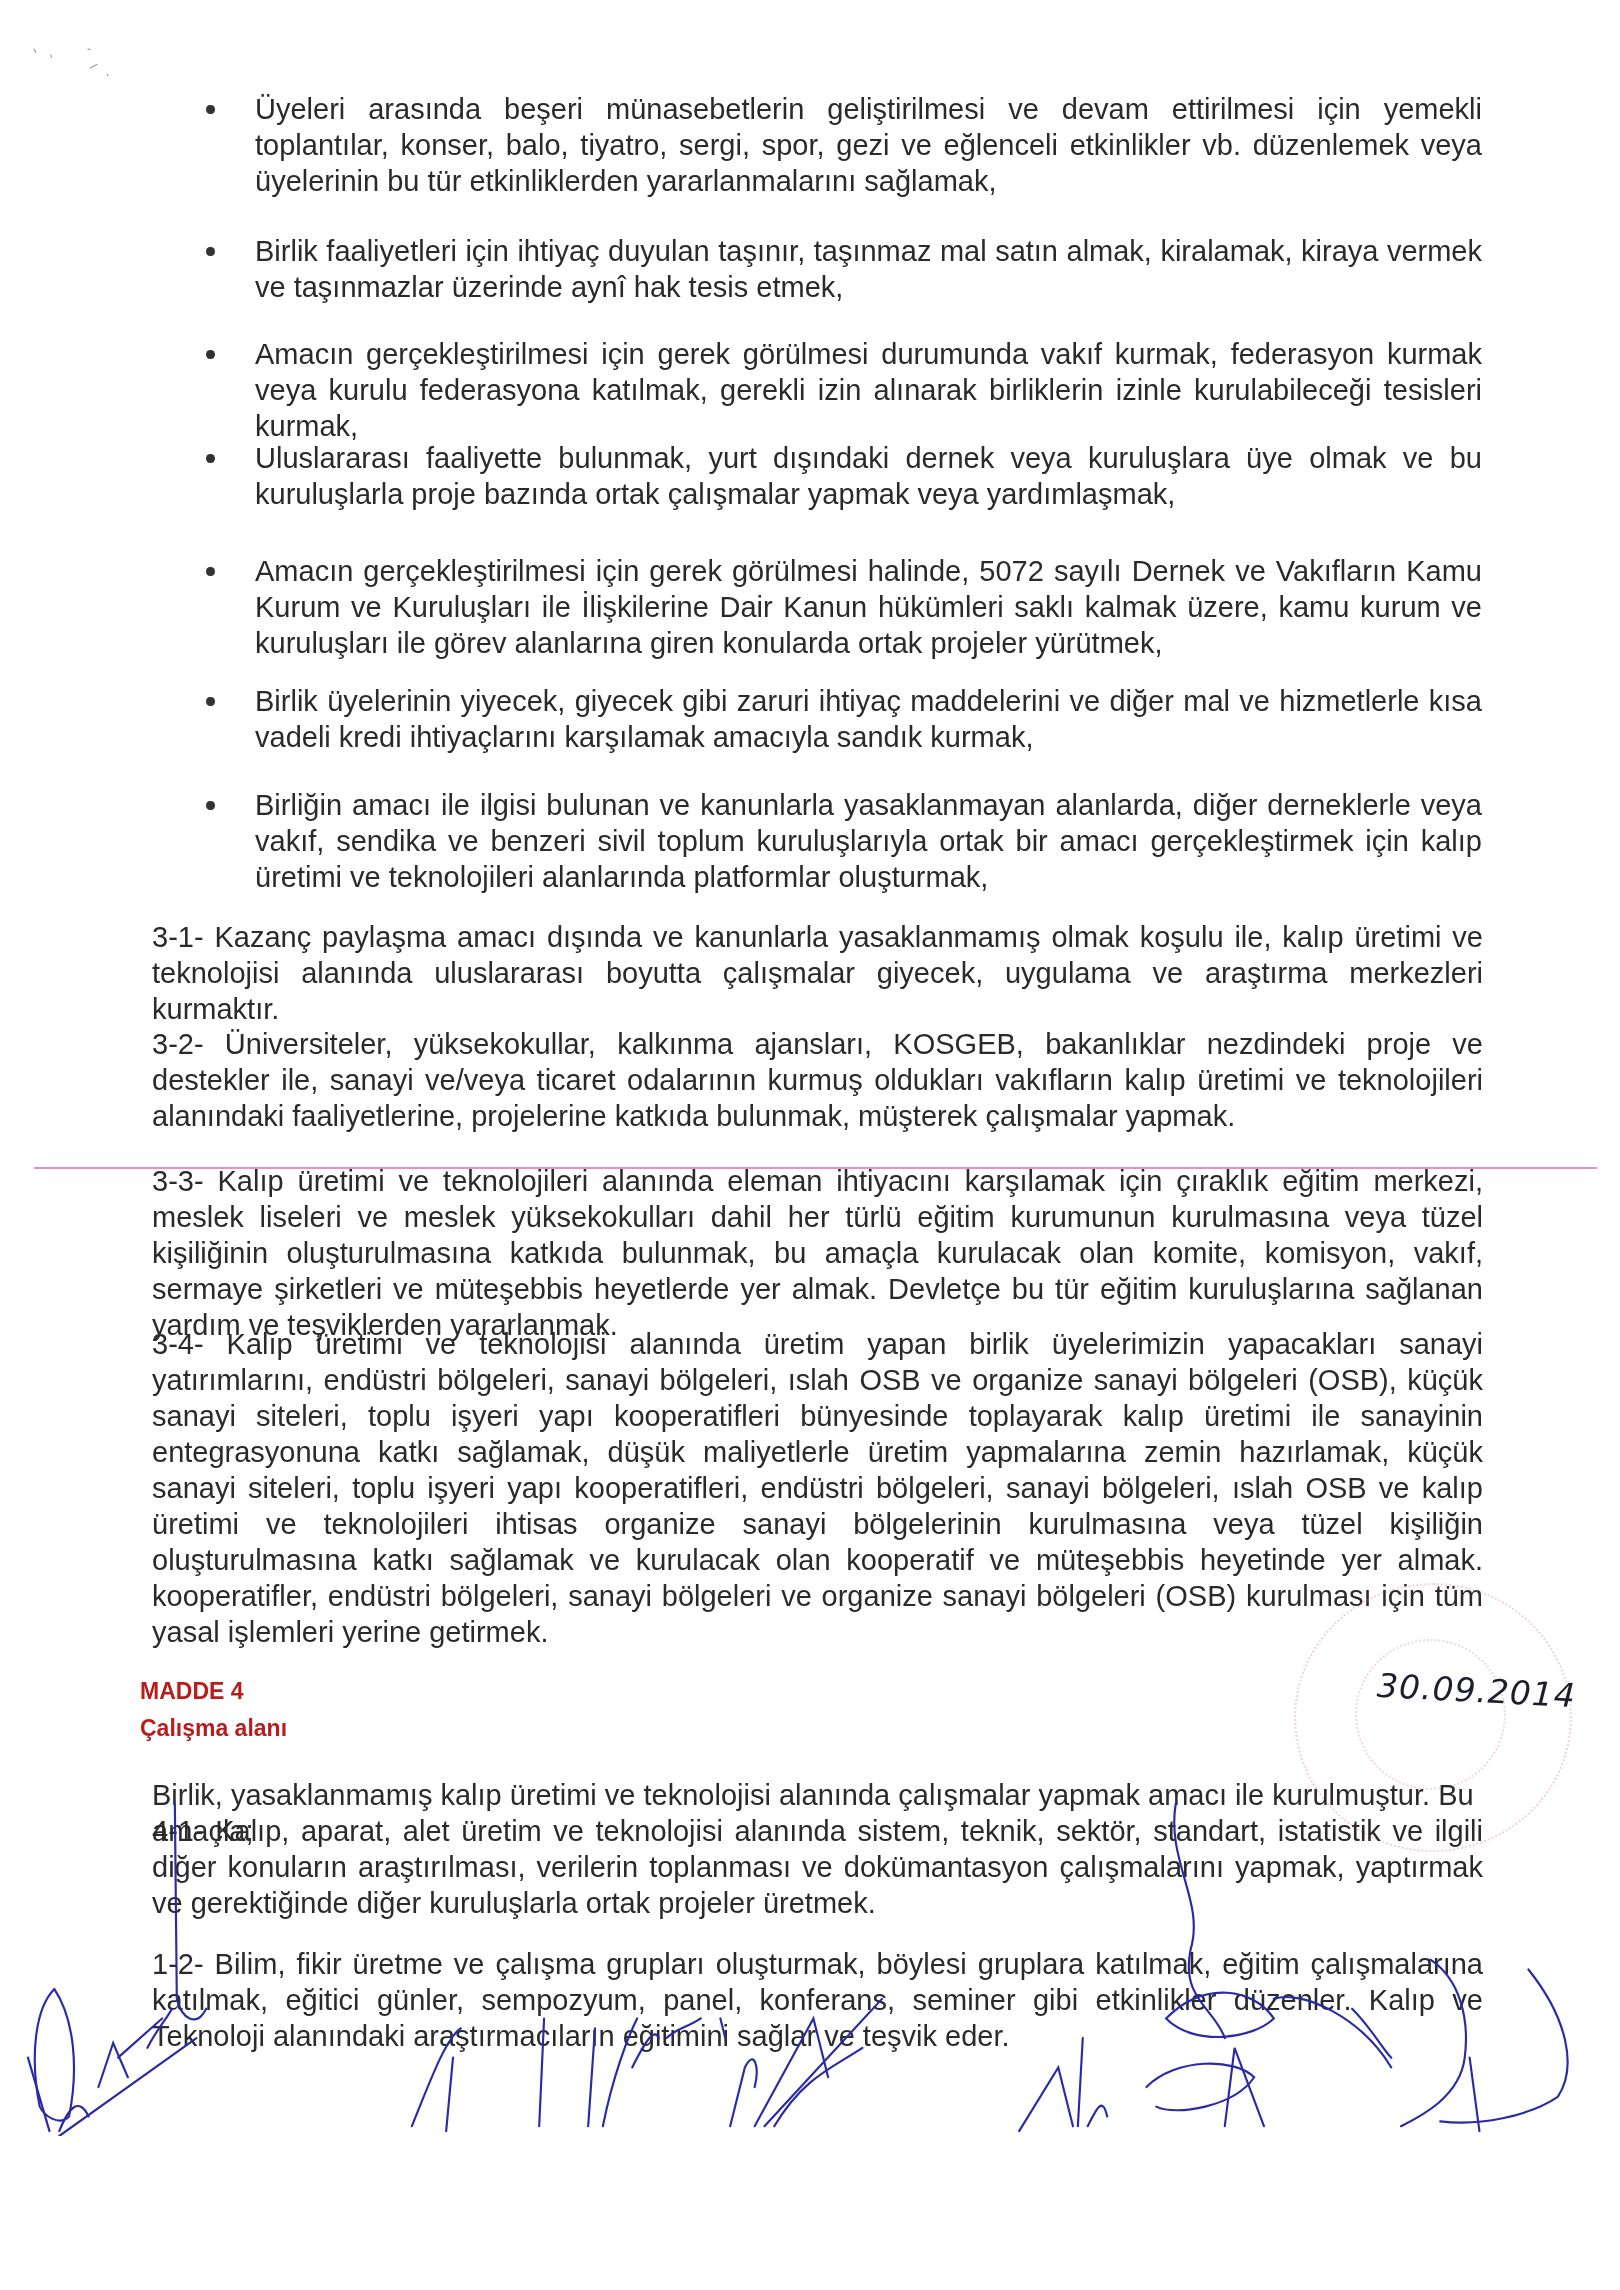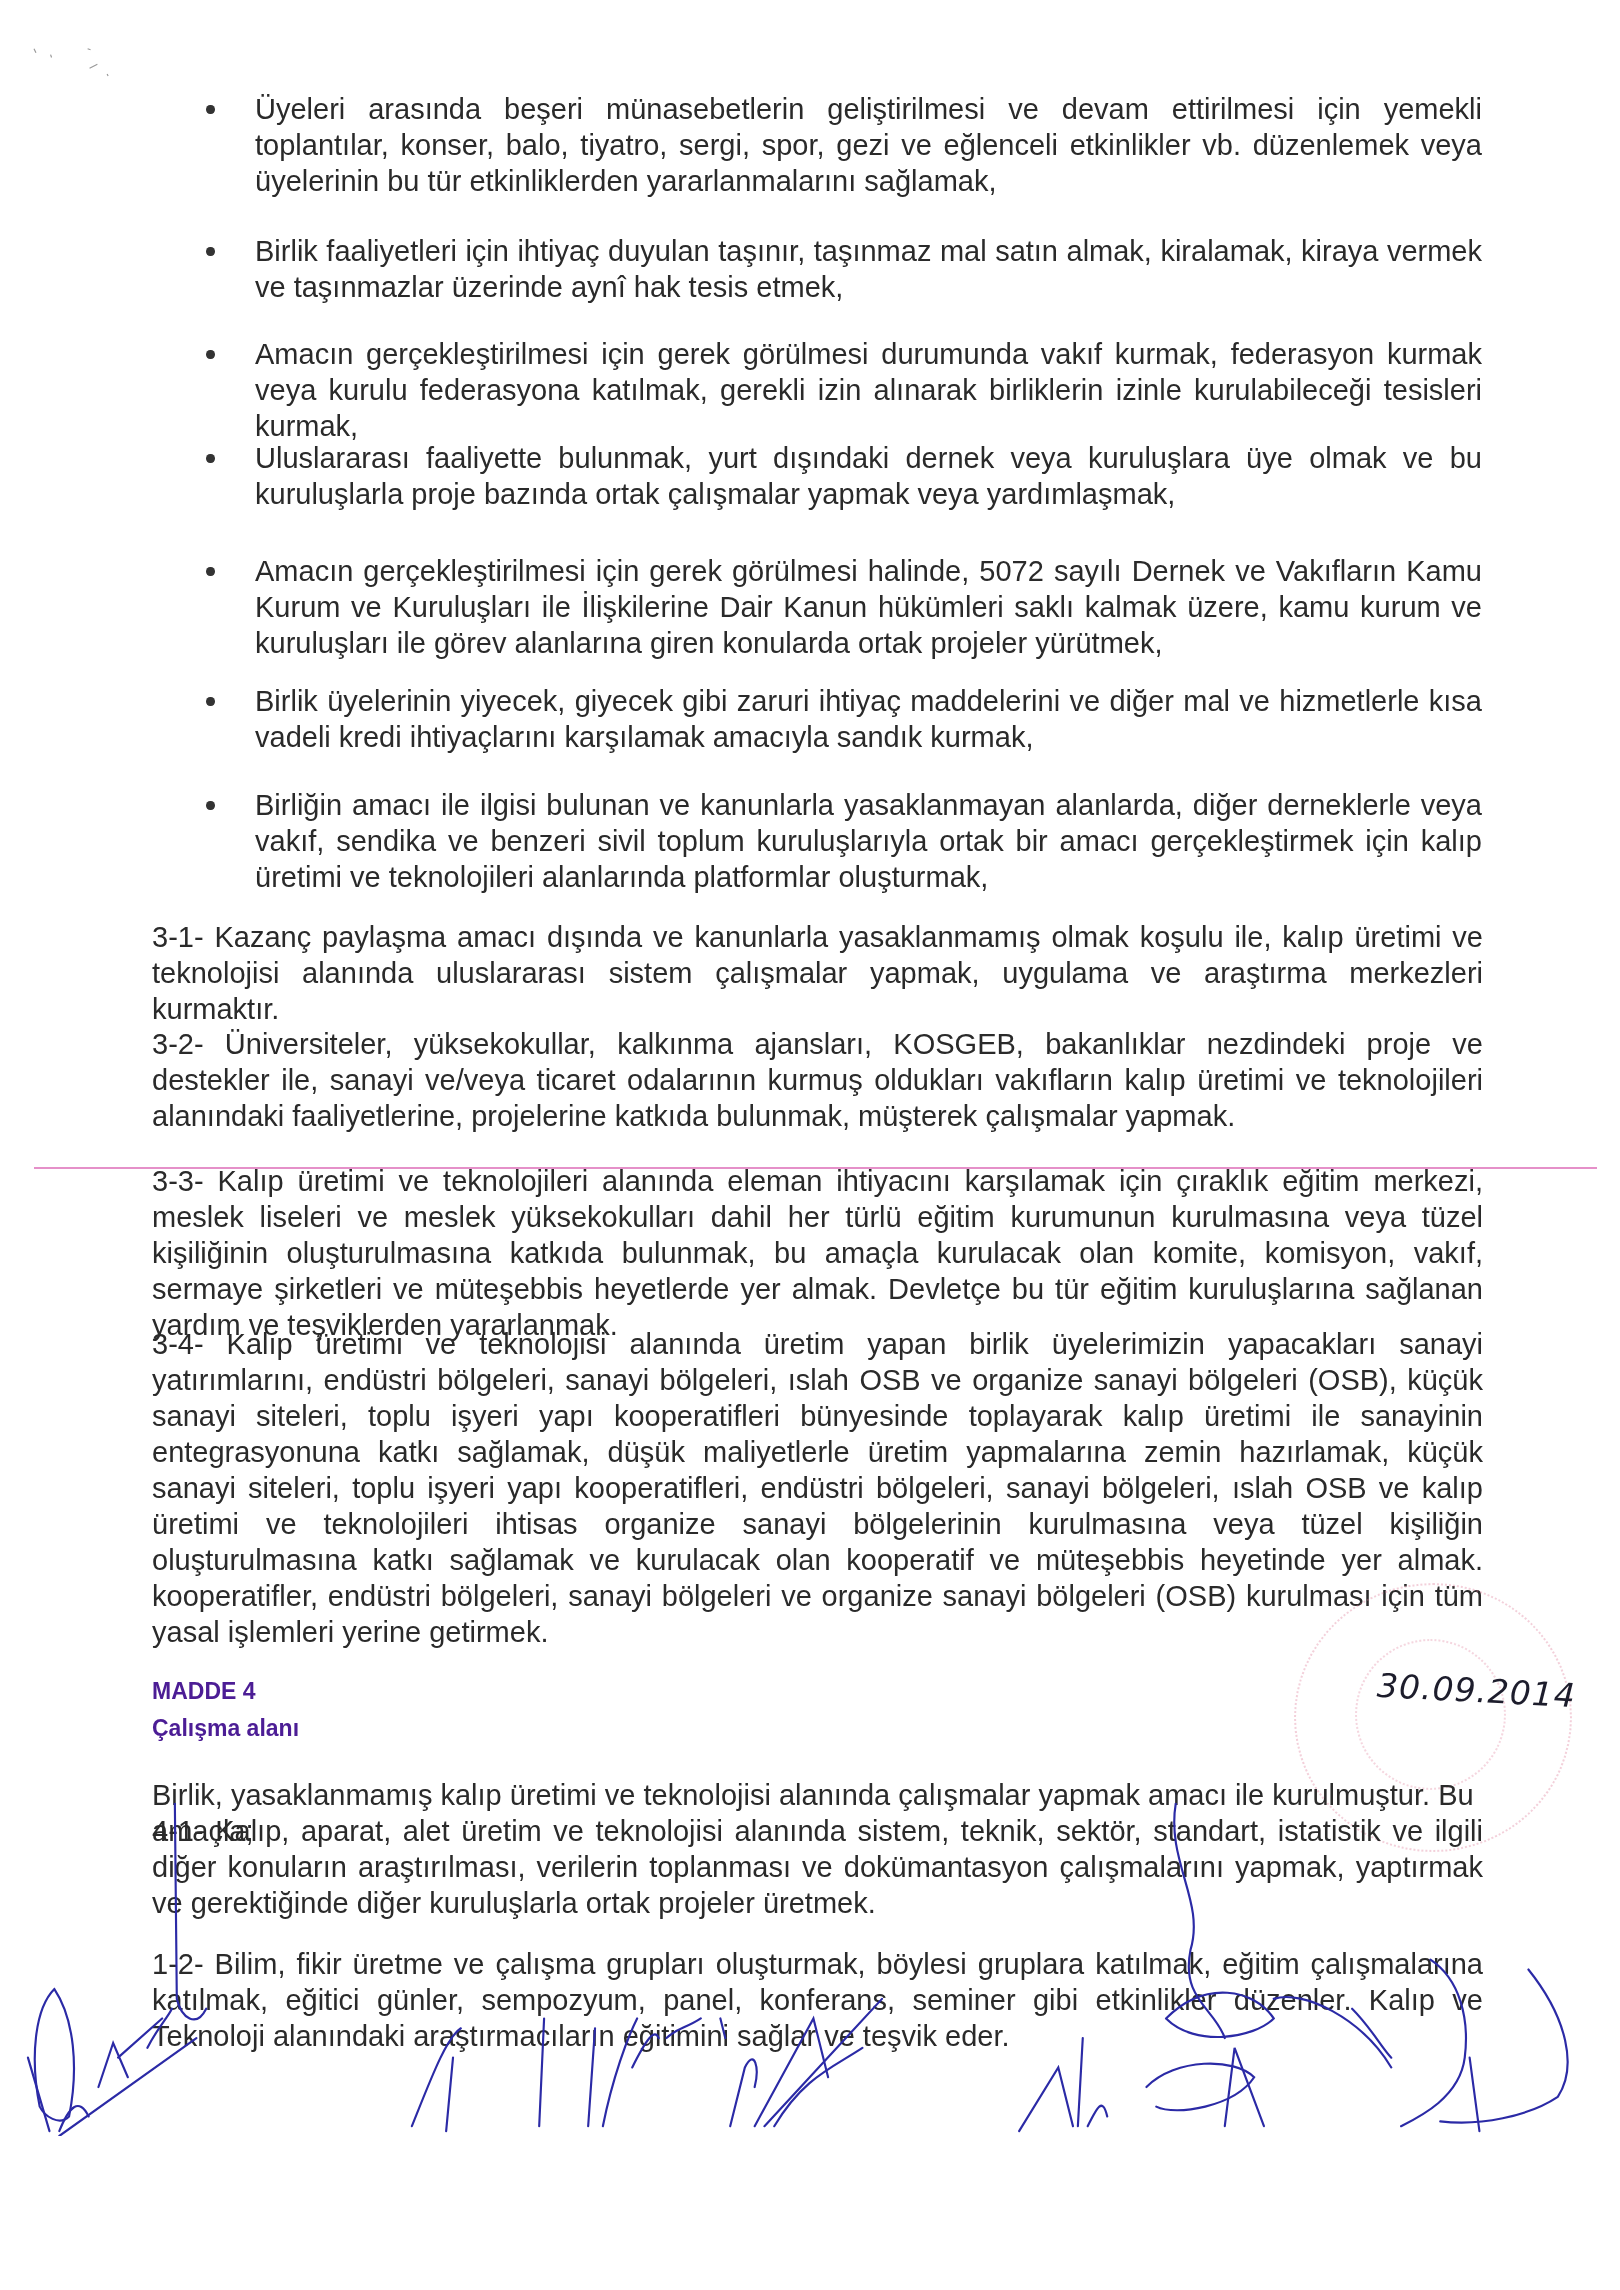--- a/index.html
+++ b/index.html
@@ -5,21 +5,21 @@
   html, body { margin: 0; padding: 0; background: #ffffff; }
   body { width: 1620px; height: 2291px; position: relative; overflow: hidden;
          font-family: "Liberation Sans", "DejaVu Sans", sans-serif; color: #2a2a2a; }
   .page { position: absolute; inset: 0; }
   .txt { font-size: 29px; line-height: 36px; text-align: justify; }
   .bullet-item { position: absolute; left: 206px; width: 1276px; }
   .bullet-item .dot { position: absolute; left: 0; top: 13.7px; width: 8.8px; height: 9.8px; border-radius: 50%; background: #333; }
   .bullet-item .body { margin-left: 49px; }
   .para { position: absolute; left: 152px; width: 1331px; }
   .num { font-weight: normal; }
-  .heading { position: absolute; left: 152px; font-size: 23px; line-height: 37px; font-weight: bold; color: #4c1d95; }
+  .heading { position: absolute; left: 140px; font-size: 23px; line-height: 37px; font-weight: bold; color: #b91c1c; }
   .pink-line { position: absolute; left: 34px; width: 1563px; top: 1167px; height: 2px; background: #e07cbf; opacity: 0.85; }
   .stamp { position: absolute; left: 1294px; top: 1583px; width: 274px; height: 265px; border-radius: 50%;
            border: 2.9px dotted rgba(220,120,150,0.35); }
   .stamp::after { content: ""; position: absolute; left: 59px; top: 54px; width: 147px; height: 147px; border-radius: 50%;
            border: 2px dotted rgba(220,120,150,0.3); }
   .date-hand { position: absolute; left: 1377px; top: 1671px; font-family: "DejaVu Sans", sans-serif; font-size: 33px; color: #1d1d2c;
                transform: rotate(3deg); letter-spacing: 1px; font-style: italic; }
   .sigs { position: absolute; left: 0; top: 1803px; width: 1620px; height: 333px; }
   .scan-specks { position: absolute; left: 29px; top: 39px; width: 127px; height: 39px; }
 </style>
@@ -55,21 +55,21 @@
   <div class="bullet-item txt" style="top:683px">
     <span class="dot"></span>
     <div class="body">Birlik üyelerinin yiyecek, giyecek gibi zaruri ihtiyaç maddelerini ve diğer mal ve hizmetlerle kısa vadeli kredi ihtiyaçlarını karşılamak amacıyla sandık kurmak,</div>
   </div>
   <div class="bullet-item txt" style="top:787px">
     <span class="dot"></span>
     <div class="body">Birliğin amacı ile ilgisi bulunan ve kanunlarla yasaklanmayan alanlarda, diğer derneklerle veya vakıf, sendika ve benzeri sivil toplum kuruluşlarıyla ortak bir amacı gerçekleştirmek için kalıp üretimi ve teknolojileri alanlarında platformlar oluşturmak,</div>
   </div>
 
   <div class="para txt" style="top:919px">
-    <span class="num">3-1-</span><span> Kazanç paylaşma amacı dışında ve kanunlarla yasaklanmamış olmak koşulu ile, kalıp üretimi ve teknolojisi alanında uluslararası sistem çalışmalar yapmak, uygulama ve araştırma merkezleri kurmaktır.</span>
+    <span class="num">3-1-</span><span> Kazanç paylaşma amacı dışında ve kanunlarla yasaklanmamış olmak koşulu ile, kalıp üretimi ve teknolojisi alanında uluslararası boyutta çalışmalar giyecek, uygulama ve araştırma merkezleri kurmaktır.</span>
   </div>
   <div class="para txt" style="top:1026px">
     <span class="num">3-2-</span><span> Üniversiteler,  yüksekokullar, kalkınma ajansları, KOSGEB, bakanlıklar nezdindeki proje ve destekler ile, sanayi ve/veya ticaret odalarının kurmuş oldukları vakıfların kalıp üretimi ve teknolojileri alanındaki faaliyetlerine, projelerine katkıda bulunmak, müşterek çalışmalar yapmak.</span>
   </div>
 
   <div class="pink-line"></div>
 
   <div class="para txt" style="top:1163px">
     <span class="num">3-3-</span><span> Kalıp üretimi ve teknolojileri alanında eleman ihtiyacını karşılamak için çıraklık eğitim merkezi, meslek liseleri ve meslek yüksekokulları dahil her türlü eğitim kurumunun kurulmasına veya tüzel kişiliğinin oluşturulmasına katkıda bulunmak, bu amaçla kurulacak olan komite, komisyon, vakıf, sermaye şirketleri ve müteşebbis heyetlerde yer almak. Devletçe bu tür eğitim kuruluşlarına sağlanan yardım ve teşviklerden yararlanmak.</span>
   </div>

